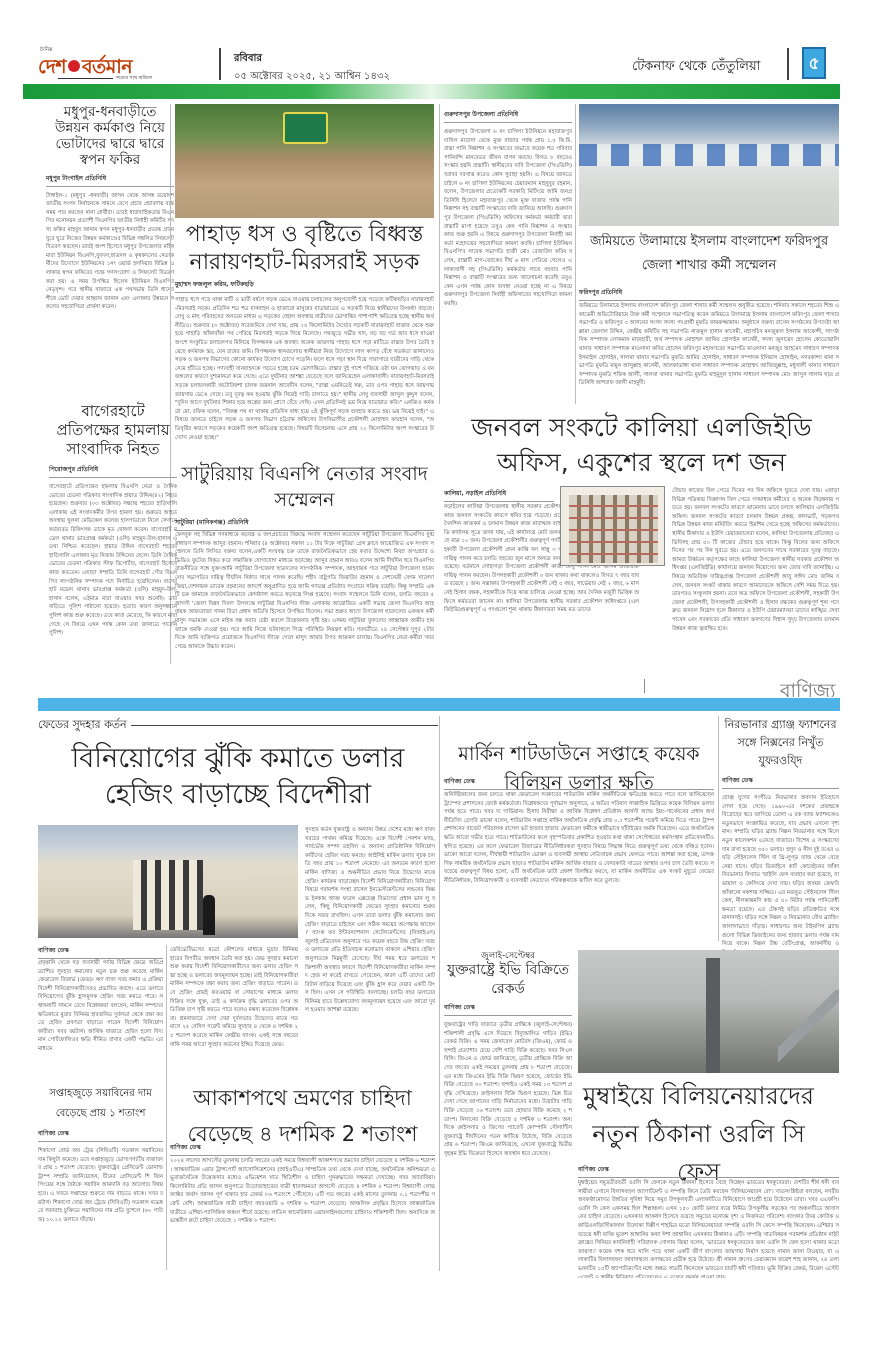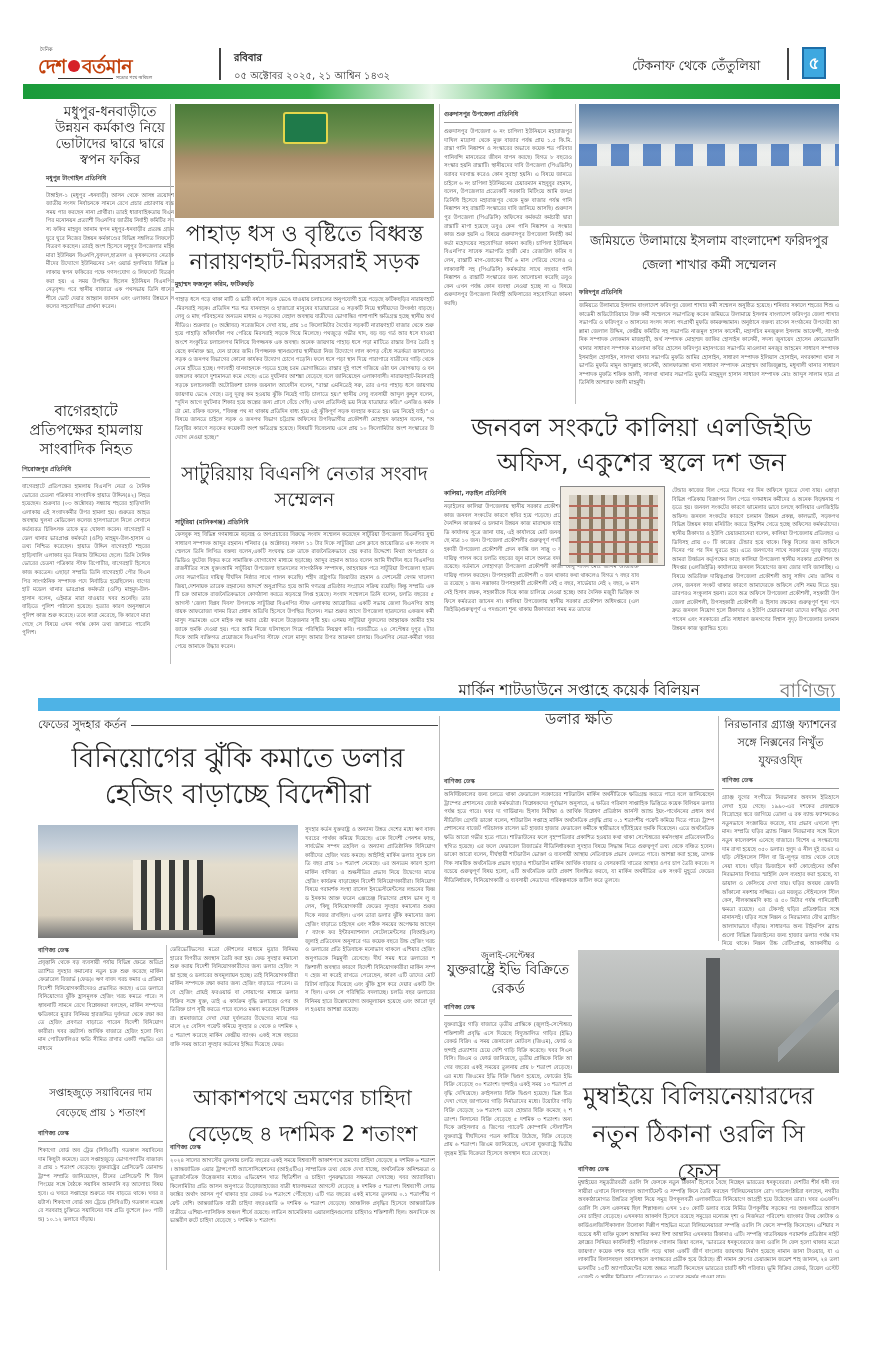--- a/index.html
+++ b/index.html
@@ -55,21 +55,21 @@
   <div class="abs" style="left:0;top:40px;width:260px;height:22px;background:repeating-linear-gradient(90deg,#2a63b6 0 18px,#eef0ee 18px 32px);opacity:.7"></div>
 </div>
 <div class="abs hl" style="left:579px;top:229px;width:260px;font-size:13px;line-height:24px">জমিয়তে উলামায়ে ইসলাম বাংলাদেশ ফরিদপুর জেলা শাখার কর্মী সম্মেলন</div>
 <div class="abs by" style="left:579px;top:287px;width:260px">ফরিদপুর প্রতিনিধি</div>
 <div class="abs bt" style="left:579px;top:301px;width:260px;height:100px">জমিয়তে উলামায়ে ইসলাম বাংলাদেশ ফরিদপুর জেলা শাখার কর্মী সম্মেলন অনুষ্ঠিত হয়েছে। শনিবার সকালে শহরের শিশু একাডেমী অডিটোরিয়ামে উক্ত কর্মী সম্মেলনে সভাপতিত্ব করেন জমিয়তে উলামায়ে ইসলাম বাংলাদেশ ফরিদপুর জেলা শাখার সভাপতি ও ফরিদপুর ৩ আসনের সংসদ সদস্য পদপ্রার্থী মুফতি কামরুজ্জামান। অনুষ্ঠানে বক্তব্য রাখেন সংগঠনের উপদেষ্টা আল্লামা জেলাল উদ্দিন, কেন্দ্রীয় কমিটির সহ সভাপতি নাজমুল হাসান কাসেমী, মহাসচিব মনজুরুল ইসলাম আফেন্দী, সাংগঠনিক সম্পাদক লোকমান মাজহারী, অর্থ সম্পাদক মোহাম্মদ জাকির হোসাইন কাসেমী, সদস্য জুনায়েদ হোসেন কোতোয়ালি থানার সাধারণ সম্পাদক মাওলানা কবির হোসেন ফরিদপুর মহানগরের সভাপতি মাওলানা মনজুর আহমেদ সাধারণ সম্পাদক ইসমাইল হোসাইন, সালথা থানার সভাপতি মুফতি আমির হোসাইন, সাধারণ সম্পাদক ইলিয়াস হোসাইন, নগরকান্দা থানা সভাপতি মুফতি মামুন আব্দুল্লাহ কাসেমী, আলফাডাঙ্গা থানা সাধারণ সম্পাদক মোহাম্মদ আজিজুল্লাহ, মধুখালী থানার সাধারণ সম্পাদক মুফতি শফিক আলী, সালথা থানার সভাপতি মুফতি মাহমুদুল হাসান সাধারণ সম্পাদক মোঃ আব্দুস সালাম ছাত্র প্রতিনিধি আশরাফ আলী মাহমুদী।</div>
 
 <div class="abs vr" style="left:170px;top:104px;height:560px"></div>
 <div class="abs vr" style="left:439px;top:104px;height:300px"></div>
 <div class="abs vr" style="left:575px;top:104px;height:300px"></div>
 
-<div class="abs" style="left:22px;top:402px;width:128px">
+<div class="abs" style="left:49px;top:402px;width:128px">
   <div class="hl" style="font-size:15px;line-height:19px">বাগেরহাটে প্রতিপক্ষের হামলায় সাংবাদিক নিহত</div>
   <div class="by" style="margin-top:5px">পিরোজপুর প্রতিনিধি</div>
   <div class="bt" style="height:185px">বাগেরহাটে প্রতিপক্ষের হামলায় বিএনপি নেতা ও দৈনিক ভোরের চেতনা পত্রিকার সাংবাদিক হায়াত উদ্দিন(৪২) নিহত হয়েছেন। শুক্রবার (০৩ অক্টোবর) সন্ধ্যায় শহরের হাড়িখালি এলাকায় এই সংবাদকর্মীর উপর হামলা হয়। গুরুতর আহত অবস্থায় খুলনা মেডিকেল কলেজ হাসপাতালে নিলে সেখানে কর্তব্যরত চিকিৎসক তাকে মৃত ঘোষণা করেন। বাগেরহাট মডেল থানার ভারপ্রাপ্ত কর্মকর্তা (ওসি) মাহমুদ-উল-হাসান এ তথ্য নিশ্চিত করেছেন। হায়াত উদ্দিন বাগেরহাট শহরের হাড়িখালি এলাকার মৃত নিজাম উদ্দিনের ছেলে। তিনি দৈনিক ভোরের চেতনা পত্রিকার স্টাফ রিপোর্টার, বাগেরহাট হিসেবে কাজ করতেন। এছাড়া সম্প্রতি তিনি বাগেরহাট পৌর বিএনপির সাংগঠনিক সম্পাদক পদে নির্বাচিত হয়েছিলেন। বাগেরহাট মডেল থানার ভারপ্রাপ্ত কর্মকর্তা (ওসি) মাহমুদ-উল-হাসান বলেন, এইমাত্র মারা যাওয়ার খবর শুনেছি। তার বাড়িতে পুলিশ পাঠানো হয়েছে। হত্যার কারণ অনুসন্ধানে পুলিশ কাজ শুরু করেছে। তবে কারা মেরেছে, কি কারণে মারা গেছে সে বিষয়ে এখন পর্যন্ত কোন তথ্য জানাতে পারেনি পুলিশ।</div>
 </div>
 
 <div class="abs hl" style="left:175px;top:460px;width:259px;font-size:19px;line-height:26px">সাটুরিয়ায় বিএনপি নেতার সংবাদ সম্মেলন</div>
 <div class="abs by" style="left:175px;top:517px;width:259px">সাটুরিয়া (মানিকগঞ্জ) প্রতিনিধি</div>
 <div class="abs bt" style="left:175px;top:530px;width:259px;height:120px">ফেসবুক সহ বিভিন্ন গণমাধ্যমে ষড়যন্ত্র ও অপপ্রচারের বিরুদ্ধে সংবাদ সম্মেলন করেছেন সাটুরিয়া উপজেলা বিএনপির যুগ্ম সাধারণ সম্পাদক আব্দুর রহমান। শনিবার (৪ অক্টোবর) সকাল ১১ টার দিকে সাটুরিয়া প্রেস ক্লাবে আয়োজিত এক সংবাদ সম্মেলনে তিনি লিখিত বক্তব্য বলেন,একটি সংঘবদ্ধ চক্র তাকে রাজনৈতিকভাবে হেয় করার উদ্দেশ্যে মিথ্যা অপপ্রচার ও ভিডিও ফুটেজ বিকৃত করে সামাজিক যোগাযোগ মাধ্যমে ছড়াচ্ছে। আব্দুর রহমান আরও বলেন আমি দীর্ঘদিন ধরে বিএনপির রাজনীতির সঙ্গে যুক্ত।আমি সাটুরিয়া উপজেলা ছাত্রদলের সাংগঠনিক সম্পাদক, আহবায়ক পরে সাটুরিয়া উপজেলা ছাত্রদলের সভাপতির দায়িত্ব দীর্ঘদিন নিষ্ঠার সাথে পালন করেছি। শহীদ রাষ্ট্রপতি জিয়াউর রহমান ও দেশনেত্রী বেগম খালেদা জিয়া,দেশনায়ক তারেক রহমানের আদর্শে অনুপ্রাণিত হয়ে আমি গণতন্ত্র প্রতিষ্ঠার সংগ্রামে সক্রিয় রয়েছি। কিন্তু সম্প্রতি একটি চক্র আমাকে রাজনৈতিকভাবে কোণঠাসা করতে ষড়যন্ত্রে লিপ্ত হয়েছে। সংবাদ সম্মেলনে তিনি বলেন, চলতি বছরের ৫ আগস্ট 'জেলা বিপ্লব দিবস' উপলক্ষে সাটুরিয়া বিএনপির স্টাফ এলাকায় আয়োজিত একটি সভায় জেলা বিএনপির আহবায়ক আফরোজা খানম রিতা প্রধান অতিথি হিসেবে উপস্থিত ছিলেন। সভা শুরুর আগে উপজেলা ছাত্রদলের একজন কর্মী মাসুদ সভামঞ্চে এসে মাইক বন্ধ করার চেষ্টা করলে উত্তেজনার সৃষ্টি হয়। এসময় সাটুরিয়া যুবদলের আহ্বায়ক আমীর হামজাকে হুমকি দেওয়া হয়। পরে আমি নিজে ঘটনাস্থলে গিয়ে পরিস্থিতি নিয়ন্ত্রণ করি। পরবর্তীতে ২৪ সেপ্টেম্বর দুপুর ২টার দিকে আমি ব্যক্তিগত প্রয়োজনে বিএনপির স্টাফে গেলে মাসুদ আমার উপর আক্রমণ চালায়। বিএনপির নেতা-কর্মীরা খবর পেয়ে আমাকে উদ্ধার করেন।</div>
 
 <div class="abs hl" style="left:444px;top:410px;width:395px;font-size:25px;line-height:35px">জনবল সংকটে কালিয়া এলজিইডি অফিস, একুশের স্থলে দশ জন</div>
@@ -102,21 +102,21 @@
 <div class="abs" style="left:38px;top:1083px;width:125px">
   <div class="hl" style="font-size:10px;line-height:20px">সপ্তাহজুড়ে সয়াবিনের দাম বেড়েছে প্রায় ১ শতাংশ</div>
   <div class="by" style="margin-top:5px">বাণিজ্য ডেস্ক</div>
   <div class="bt" style="height:100px">শিকাগো বোর্ড অব ট্রেড (সিবিওটি) গতকাল সয়াবিনের দাম কিছুটা কমেছে। তবে সপ্তাহজুড়ে ভোগ্যপণ্যটির বাজারদর প্রায় ১ শতাংশ বেড়েছে। যুক্তরাষ্ট্রের প্রেসিডেন্ট ডোনাল্ড ট্রাম্প সম্প্রতি জানিয়েছেন, চীনের প্রেসিডেন্ট শি জিনপিংয়ের সঙ্গে বৈঠকে সয়াবিন আমদানি বড় আলোচ্য বিষয় হবে। এ খবরে সপ্তাহের শুরুতে দাম বাড়তে থাকে। খবর রয়টার্স। শিকাগো বোর্ড অব ট্রেডে (সিবিওটি) গতকাল নভেম্বরে সরবরাহ চুক্তিতে সয়াবিনের দাম প্রতি বুশেলে (৬০ পাউন্ড) ১০.১২ ডলারে দাঁড়ায়।</div>
 </div>
 
 <div class="abs hl" style="left:170px;top:1080px;width:265px;font-size:21px;line-height:36px">আকাশপথে ভ্রমণের চাহিদা বেড়েছে ৪ দশমিক 2 শতাংশ</div>
 <div class="abs by" style="left:170px;top:1142px;width:265px">বাণিজ্য ডেস্ক</div>
 <div class="abs bt" style="left:170px;top:1156px;width:265px;height:110px">২০২৪ সালের আগস্টের তুলনায় চলতি বছরের একই সময়ে বিশ্বব্যাপী আকাশপথে ভ্রমণের চাহিদা বেড়েছে ৪ দশমিক ৬ শতাংশ। আন্তর্জাতিক এয়ার ট্রান্সপোর্ট অ্যাসোসিয়েশনের (আইএটিএ) সাম্প্রতিক তথ্য থেকে দেখা যাচ্ছে, অর্থনৈতিক অনিশ্চয়তা ও ভূরাজনৈতিক উত্তেজনার মধ্যেও এভিয়েশন খাত স্থিতিশীল ও চাহিদা পুনরুদ্ধারের সক্ষমতা দেখাচ্ছে। খবর অ্যারাবিয়া। কিলোমিটার প্রতি আসন অনুপাতে উড়োজাহাজের যাত্রী ধারণক্ষমতা আগস্টে বেড়েছে ৪ দশমিক ৫ শতাংশ। বিশ্বব্যাপী লোড ফ্যাক্টর অর্থাৎ আসন পূর্ণ থাকার হার রেকর্ড ৮৬ শতাংশে পৌঁছেছে। এটি গত বছরের একই মাসের তুলনায় ০.১ শতাংশীয় পয়েন্ট বেশি। আন্তর্জাতিক যাত্রী চাহিদা বছরওয়ারি ৬ দশমিক ৬ শতাংশ বেড়েছে। আঞ্চলিক প্রবৃদ্ধির হিসেবে আন্তর্জাতিক যাত্রীতে এশিয়া-প্যাসিফিক অঞ্চল শীর্ষে রয়েছে। লাতিন আমেরিকার এয়ারলাইনগুলোর চাহিদাও শক্তিশালী ছিল। অন্যদিকে অভ্যন্তরীণ রুটে চাহিদা বেড়েছে ১ দশমিক ৮ শতাংশ।</div>
 
-<div class="abs hl" style="left:444px;top:676px;width:270px;font-size:15px;line-height:29px">মার্কিন শাটডাউনে সপ্তাহে কয়েক বিলিয়ন ডলার ক্ষতি</div>
+<div class="abs hl" style="left:444px;top:739px;width:270px;font-size:19px;line-height:29px">মার্কিন শাটডাউনে সপ্তাহে কয়েক বিলিয়ন ডলার ক্ষতি</div>
 <div class="abs by" style="left:444px;top:776px;width:270px">বাণিজ্য ডেস্ক</div>
 <div class="abs bt" style="left:444px;top:790px;width:270px;height:150px">অনির্দিষ্টকালের জন্য চলতে থাকা ফেডারেল সরকারের শাটডাউন মার্কিন অর্থনীতিকে ক্ষতিগ্রস্ত করতে পারে বলে জানিয়েছেন ট্রাম্পের প্রশাসনের জ্যেষ্ঠ কর্মকর্তারা। বিশ্লেষকদের পূর্বাভাস অনুসারে, এ ক্ষতির পরিমাণ সাপ্তাহিক ভিত্তিতে কয়েক বিলিয়ন ডলার পর্যন্ত হতে পারে। খবর দ্য গার্ডিয়ান। হিসাব নিরীক্ষা ও আর্থিক বিশ্লেষণ প্রতিষ্ঠান আর্নস্ট অ্যান্ড ইয়ং-পার্থেননের প্রধান অর্থনীতিবিদ গ্রেগরি ডাকো বলেন, শাটডাউন সপ্তাহে মার্কিন অর্থনৈতিক প্রবৃদ্ধি প্রায় ০.১ শতাংশীয় পয়েন্ট কমিয়ে দিতে পারে। ট্রাম্প প্রশাসনের বাজেট পরিচালক রাসেল ভট হাজার হাজার ফেডারেল কর্মীকে স্থায়ীভাবে ছাঁটাইয়ের হুমকি দিয়েছেন। এতে অর্থনৈতিক ক্ষতি আরো গভীর হতে পারে। শাটডাউনের ফলে বৃহস্পতিবার প্রকাশিত হওয়ার কথা থাকা সেপ্টেম্বরের কর্মসংস্থান প্রতিবেদনটিও স্থগিত হয়েছে। এর ফলে ফেডারেল রিজার্ভের নীতিনির্ধারকরা সুদহার বিষয়ে সিদ্ধান্ত নিতে গুরুত্বপূর্ণ তথ্য থেকে বঞ্চিত হবেন। ডাকো আরো বলেন, দীর্ঘস্থায়ী শাটডাউন ভোক্তা ও ব্যবসায়ী আস্থায় নেতিবাচক প্রভাব ফেলতে পারে। আশঙ্কা করা হচ্ছে, তাৎক্ষণিক সামষ্টিক অর্থনৈতিক প্রভাব ছাড়াও শাটডাউন মার্কিন আর্থিক বাজার ও বেসরকারি খাতের আস্থার ওপর চাপ তৈরি করবে। সবচেয়ে গুরুত্বপূর্ণ বিষয় হলো, এটি অর্থনৈতিক ডাটা প্রকাশ বিলম্বিত করবে, যা মার্কিন অর্থনীতির এক সংকট মুহূর্তে ফেডের নীতিনির্ধারক, বিনিয়োগকারী ও ব্যবসায়ী নেতাদের পরিকল্পনাকে জটিল করে তুলবে।</div>
 
 <div class="abs" style="left:722px;top:716px;width:117px">
   <div class="hl" style="font-size:11px;line-height:18px">নিরভানার গ্র্যাঞ্জ ফ্যাশনের সঙ্গে নিক্সনের নিখুঁত যুফরওয্দি</div>
   <div class="by" style="margin-top:5px">বাণিজ্য ডেস্ক</div>
   <div class="bt" style="height:170px">গ্র্যাঞ্জ যুগের সংগীতে নিরভানার অবদান ইতিহাসে লেখা হয়ে গেছে। ১৯৯০-এর দশকের প্রজন্মকে বিদ্রোহের স্বরে জাগিয়ে তোলা এ রক ব্যান্ড ফ্যাশনকেও নতুনভাবে সংজ্ঞায়িত করেছে, যার প্রভাব এখনো দৃশ্যমান। সম্প্রতি ঘড়ির ব্র্যান্ড নিক্সন নিরভানার সঙ্গে মিলে নতুন কালেকশন এনেছে বাজারে। বিশেষ এ সংস্করণের দাম রাখা হয়েছে ৩৫০ ডলার। হলুদ ও নীল দুই রঙের এ ঘড়ি স্টেইনলেস স্টিল বা থ্রি-লুপ্‌ড ব্যান্ড থেকে বেছে নেয়া যাবে। ঘড়ির ডিজাইনে কার্ট কোবেইনের আঁকা নিরভানার বিখ্যাত স্মাইলি ফেস ব্যবহার করা হয়েছে, যা ডায়াল ও কেসিংয়ে দেখা যায়। ঘড়ির অবয়ব জেফরি আঁকানো নকশায় সজ্জিত। এর মজবুত স্টেইনলেস স্টিল কেস, নীলকান্তমণি কাচ ও ৫০ মিটার পর্যন্ত পানিরোধী ক্ষমতা রয়েছে। এর টেকসই ঘড়ির প্রতিশ্রুতির সঙ্গে মানানসই। ঘড়ির সঙ্গে নিক্সন ও নিরভানার যৌথ ব্র্যান্ডিং আলাদাভাবে দাঁড়ায়। সাধারণত অন্য টাইমপিস ব্র্যান্ডগুলো বিভিন্ন ডিজাইনের জন্য হাজার ডলার পর্যন্ত দাম নিয়ে থাকে। নিক্সন উচ্চ রেটিংপ্রাপ্ত, আকর্ষণীয় ও ডিজাইনের সুন্দরতার জন্য অন্যদের তুলনামূলক কম দাম রাখে।</div>
 </div>
 
 <div class="abs" style="left:444px;top:950px;width:128px">

